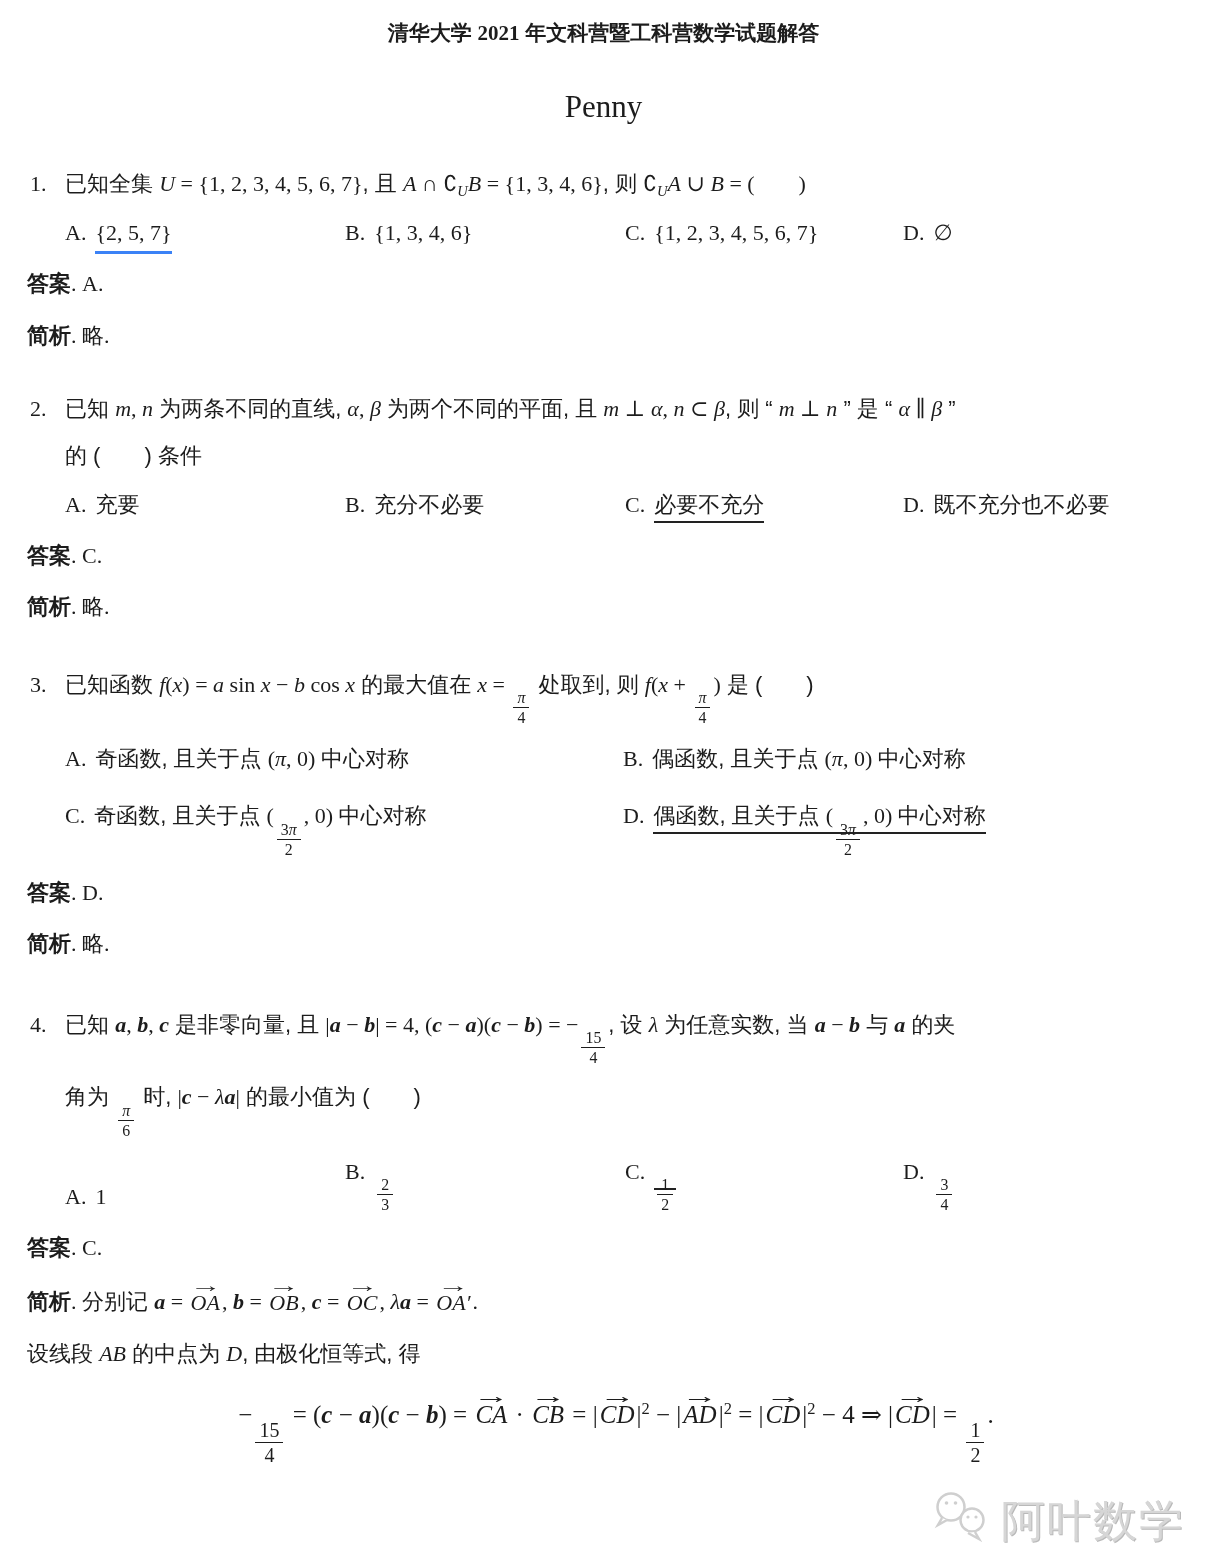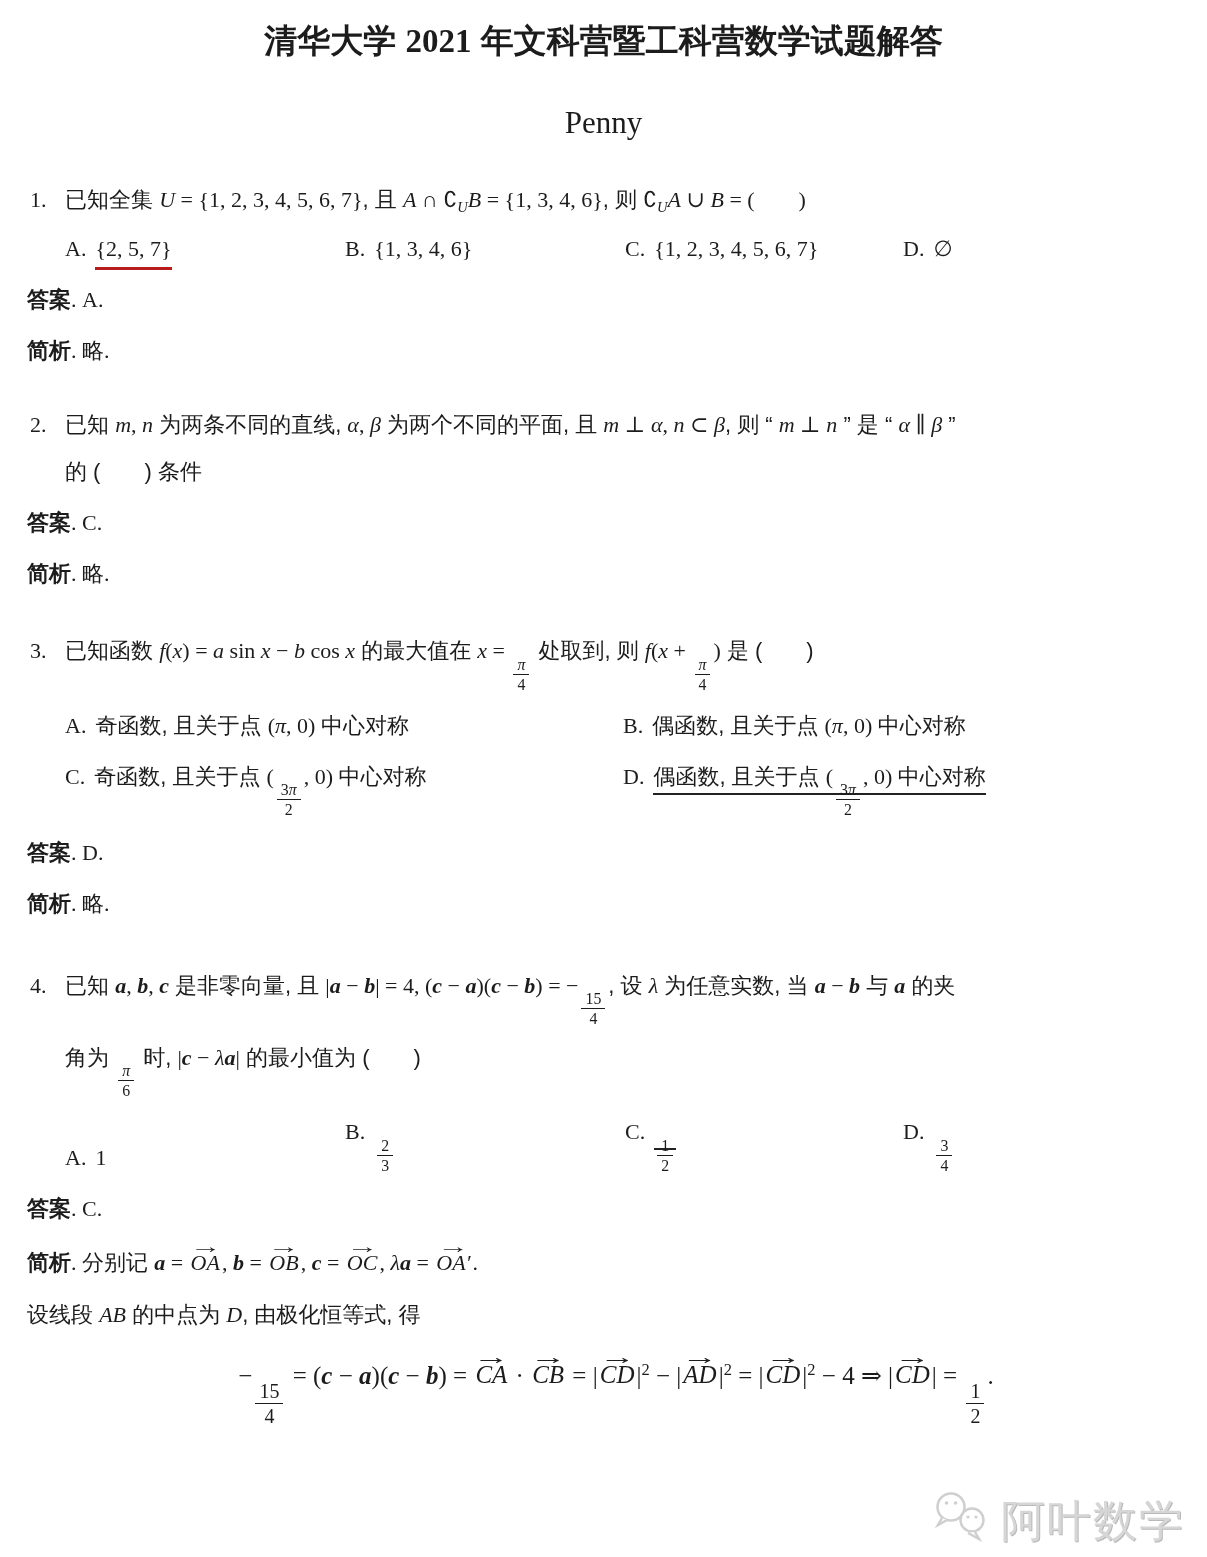--- a/index.html
+++ b/index.html
@@ -26,37 +26,37 @@
         font-family:var(--serif);}
   .frac .num{display:block;padding:0 4px;border-bottom:1.6px solid currentColor;}
   .frac .den{display:block;padding:0 4px;}
 
   .vec{display:inline-block;text-align:center;margin:0 2px;}
   .vec-arrow{display:block;height:0.5em;line-height:0.55;font-size:0.85em;
              font-family:var(--serif);transform:scaleX(1.7);}
   .vec-body{display:block;line-height:1.05;}
 
   .uline{border-bottom:2px solid #222;padding-bottom:4px;}
-  #q1 .opts .uline{border-bottom:3px solid #b91c1c;padding-bottom:6px;}
+  #q1 .opts .uline{border-bottom:3px solid #3b82f6;padding-bottom:6px;}
 
   
-  .title{margin:0;padding-top:18px;text-align:center;font-size:33px;font-weight:700;line-height:1.4;}
+  .title{margin:0;padding-top:18px;text-align:center;font-size:21px;font-weight:700;line-height:1.4;}
   .title .sg-r{font-weight:700;}
   .author{margin-top:34px;text-align:center;font-size:31px;font-family:var(--serif);}
   .heading{margin:62px 18px 0 18px;font-size:23px;}
   .heading .sg-r{font-size:22px;}
 
   .question{margin-top:34px;}
   #q2{margin-top:38px;} #q3{margin-top:42px;} #q4{margin-top:46px;}
   .stem{position:relative;padding-left:65px;white-space:nowrap;}
   .stem.wrapline{margin-top:12px;}
   .qnum{position:absolute;left:30px;top:0;font-family:var(--serif);}
   .opts{margin-left:65px;margin-top:14px;}
   .cols4{display:grid;grid-template-columns:280px 280px 278px auto;align-items:end;}
-  .cols2{display:grid;grid-template-columns:558px auto;row-gap:16px;}
+  .cols2{display:grid;grid-template-columns:558px auto;row-gap:22px;}
   .opt{white-space:nowrap;}
   .optlabel{font-family:var(--serif);margin-right:9px;}
   .line{margin-top:16px;padding-left:27px;}
   .equation{margin:20px 40px 0 65px;text-align:center;font-size:25px;white-space:nowrap;}
   .equation .frac{font-size:0.8em;}
 
   
   .watermark{position:absolute;right:22px;top:1486px;display:flex;align-items:center;gap:8px;
              color:#cdcdcd;}
   .wm-text{font-size:44px;font-family:var(--sans);letter-spacing:2px;
@@ -85,20 +85,26 @@
     <div class="line"><span class="sg-tb">答案</span><span class="sg-r">. A.</span></div>
     <div class="line"><span class="sg-tb">简析</span><span class="sg-r">. </span><span class="sg-t">略</span><span class="sg-r">.</span></div>
   </section>
 
   <section class="question" id="q2">
     <div class="stem">
       <span class="qnum">2.</span>
       <span><span class="sg-t">已知 </span><span class="sg-i">m</span><span class="sg-r">, </span><span class="sg-i">n</span><span class="sg-t"> 为两条不同的直线, </span><span class="sg-i">α</span><span class="sg-r">, </span><span class="sg-i">β</span><span class="sg-t"> 为两个不同的平面, 且 </span><span class="sg-i">m</span><span class="sg-r"> ⊥ </span><span class="sg-i">α</span><span class="sg-r">, </span><span class="sg-i">n</span><span class="sg-r"> ⊂ </span><span class="sg-i">β</span><span class="sg-t">, 则 “ </span><span class="sg-i">m</span><span class="sg-r"> ⊥ </span><span class="sg-i">n</span><span class="sg-t"> ” 是 “ </span><span class="sg-i">α</span><span class="sg-r"> ∥ </span><span class="sg-i">β</span><span class="sg-t"> ”</span></span>
     </div>
     <div class="stem wrapline"><span class="sg-t">的 (</span><span class="sg-r">    </span><span class="sg-t">) 条件</span></div>
+    <div class="opts cols4">
+      <div class="opt"><span class="optlabel">A.</span><span><span class="sg-t">充要</span></span></div>
+      <div class="opt"><span class="optlabel">B.</span><span><span class="sg-t">充分不必要</span></span></div>
+      <div class="opt"><span class="optlabel">C.</span><span><span class="uline"><span class="sg-t">必要不充分</span></span></span></div>
+      <div class="opt"><span class="optlabel">D.</span><span><span class="sg-t">既不充分也不必要</span></span></div>
+    </div>
     <div class="line"><span class="sg-tb">答案</span><span class="sg-r">. C.</span></div>
     <div class="line"><span class="sg-tb">简析</span><span class="sg-r">. </span><span class="sg-t">略</span><span class="sg-r">.</span></div>
   </section>
 
   <section class="question" id="q3">
     <div class="stem">
       <span class="qnum">3.</span>
       <span><span class="sg-t">已知函数 </span><span class="sg-i">f</span><span class="sg-r">(</span><span class="sg-i">x</span><span class="sg-r">) = </span><span class="sg-i">a</span><span class="sg-r"> sin </span><span class="sg-i">x</span><span class="sg-r"> − </span><span class="sg-i">b</span><span class="sg-r"> cos </span><span class="sg-i">x</span><span class="sg-t"> 的最大值在 </span><span class="sg-i">x</span><span class="sg-r"> = </span><span class="frac">
             <span class="num"><span class="sg-i">π</span></span>
             <span class="den"><span class="sg-r">4</span></span>

